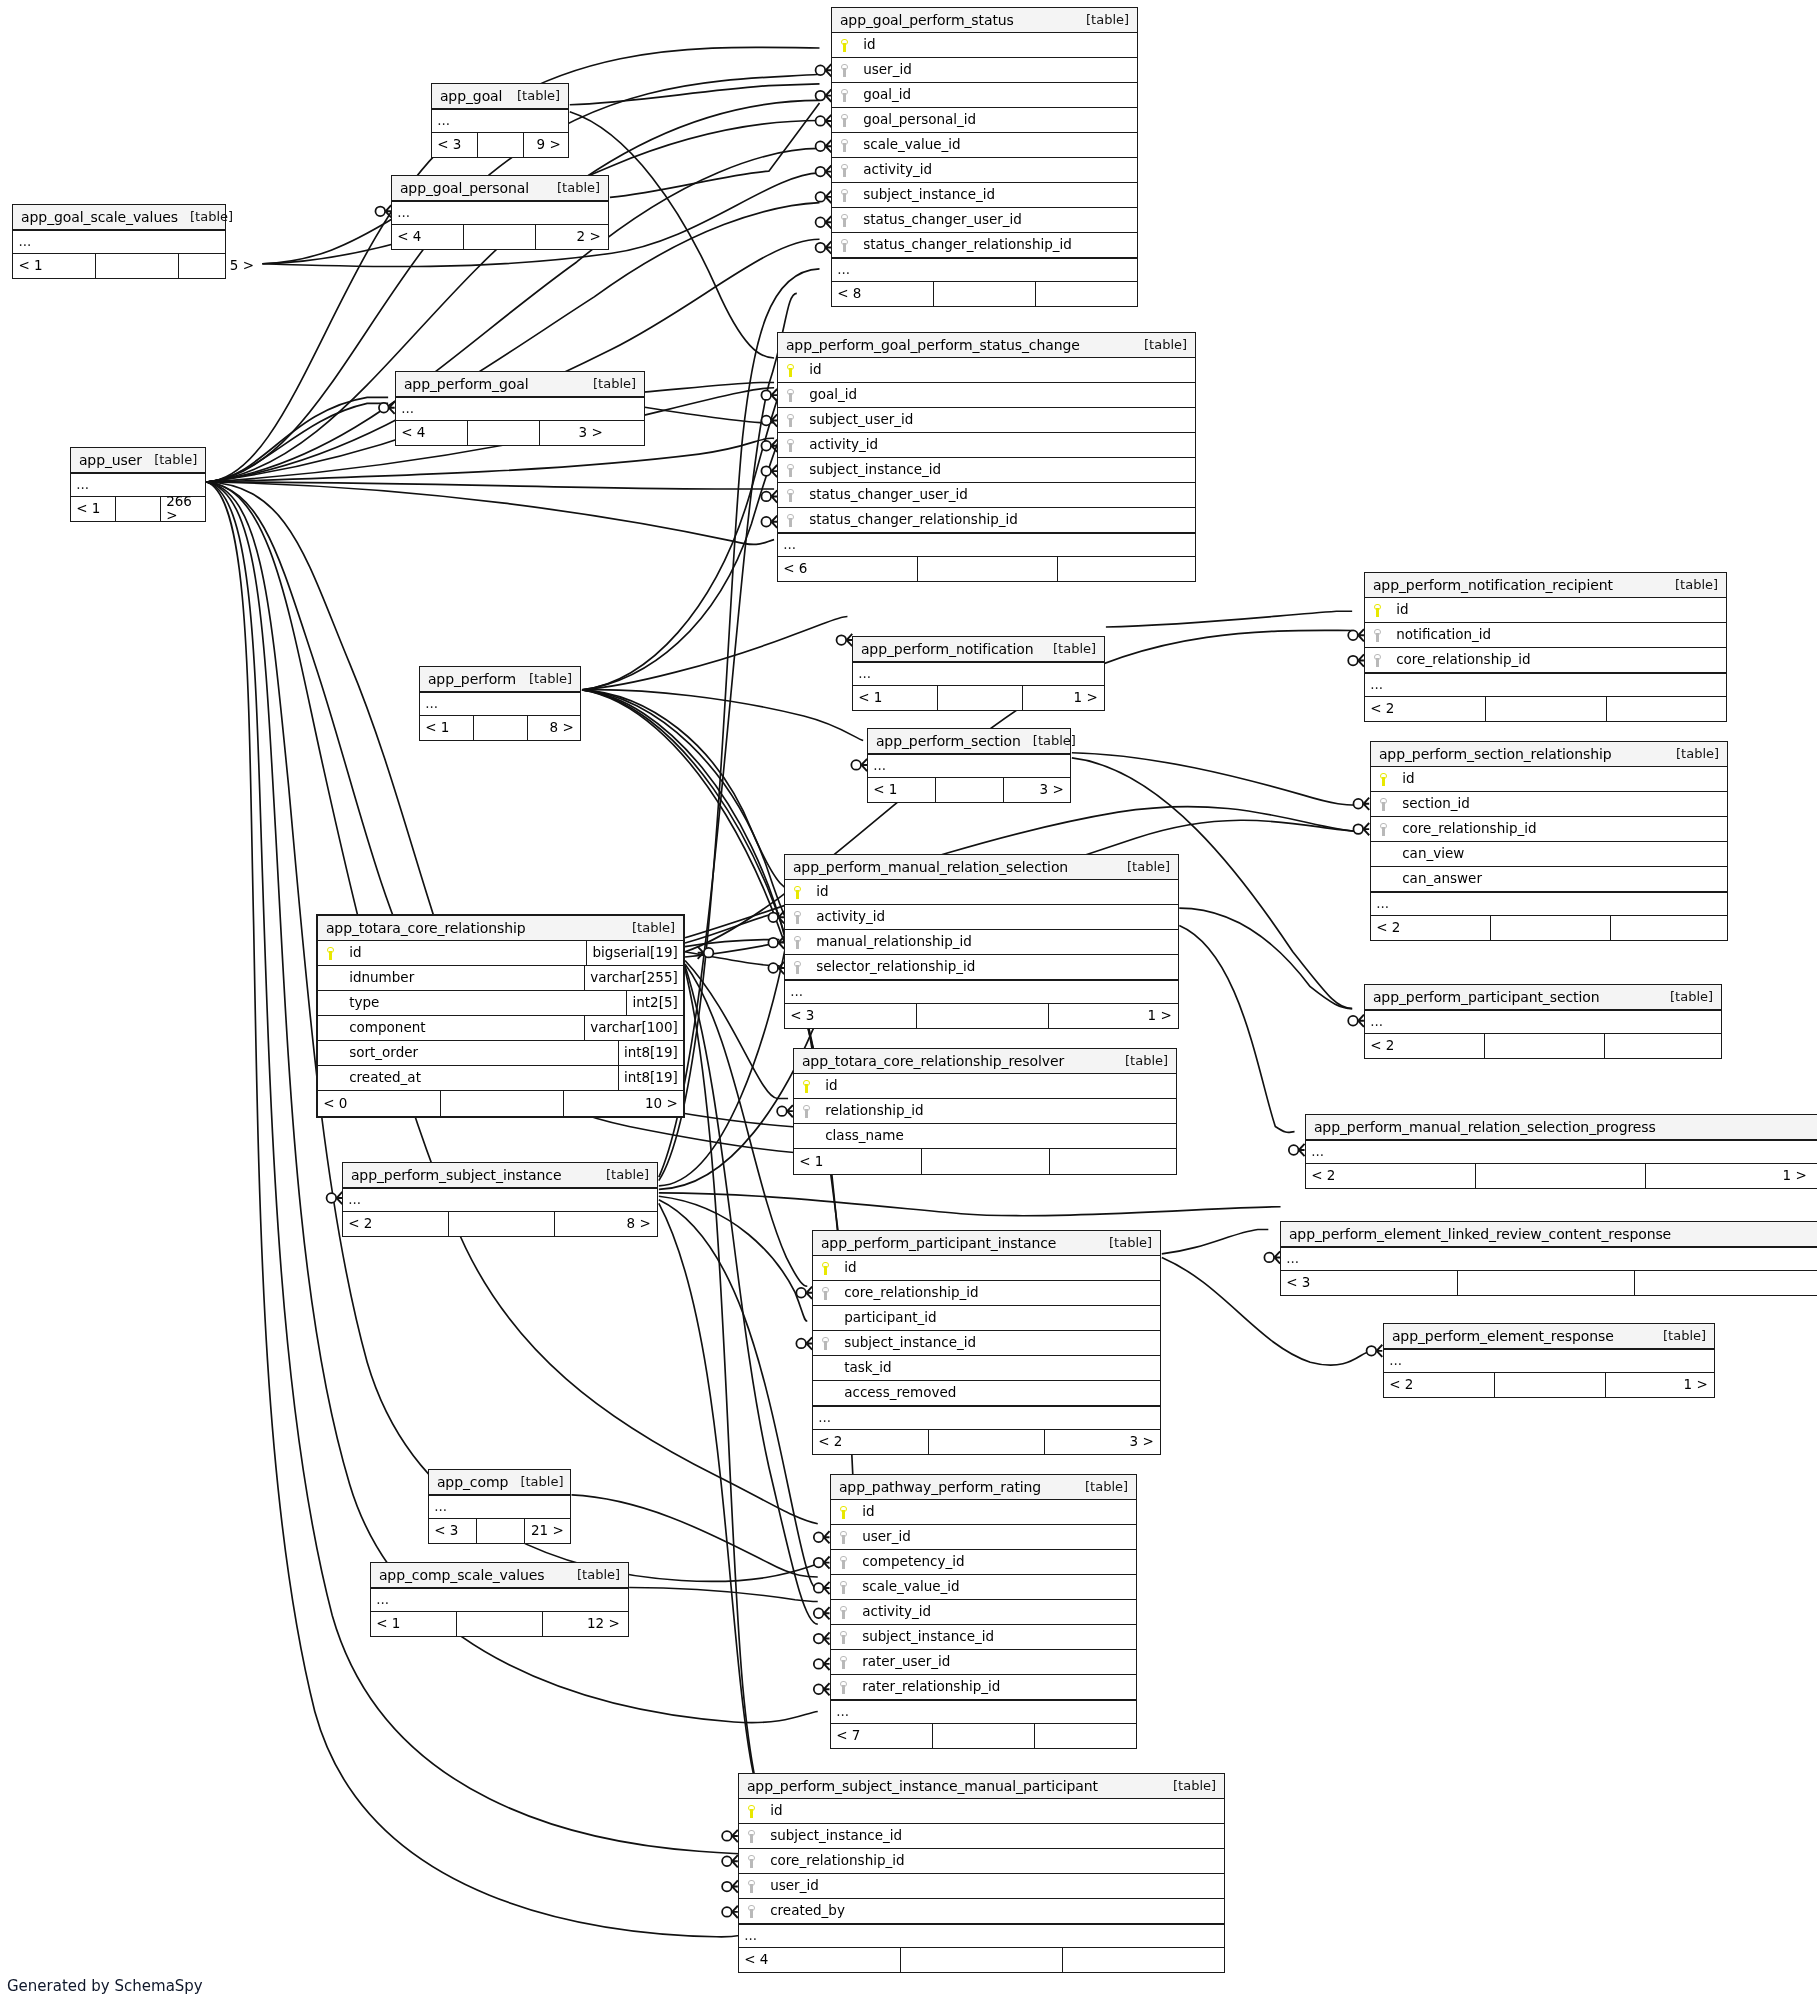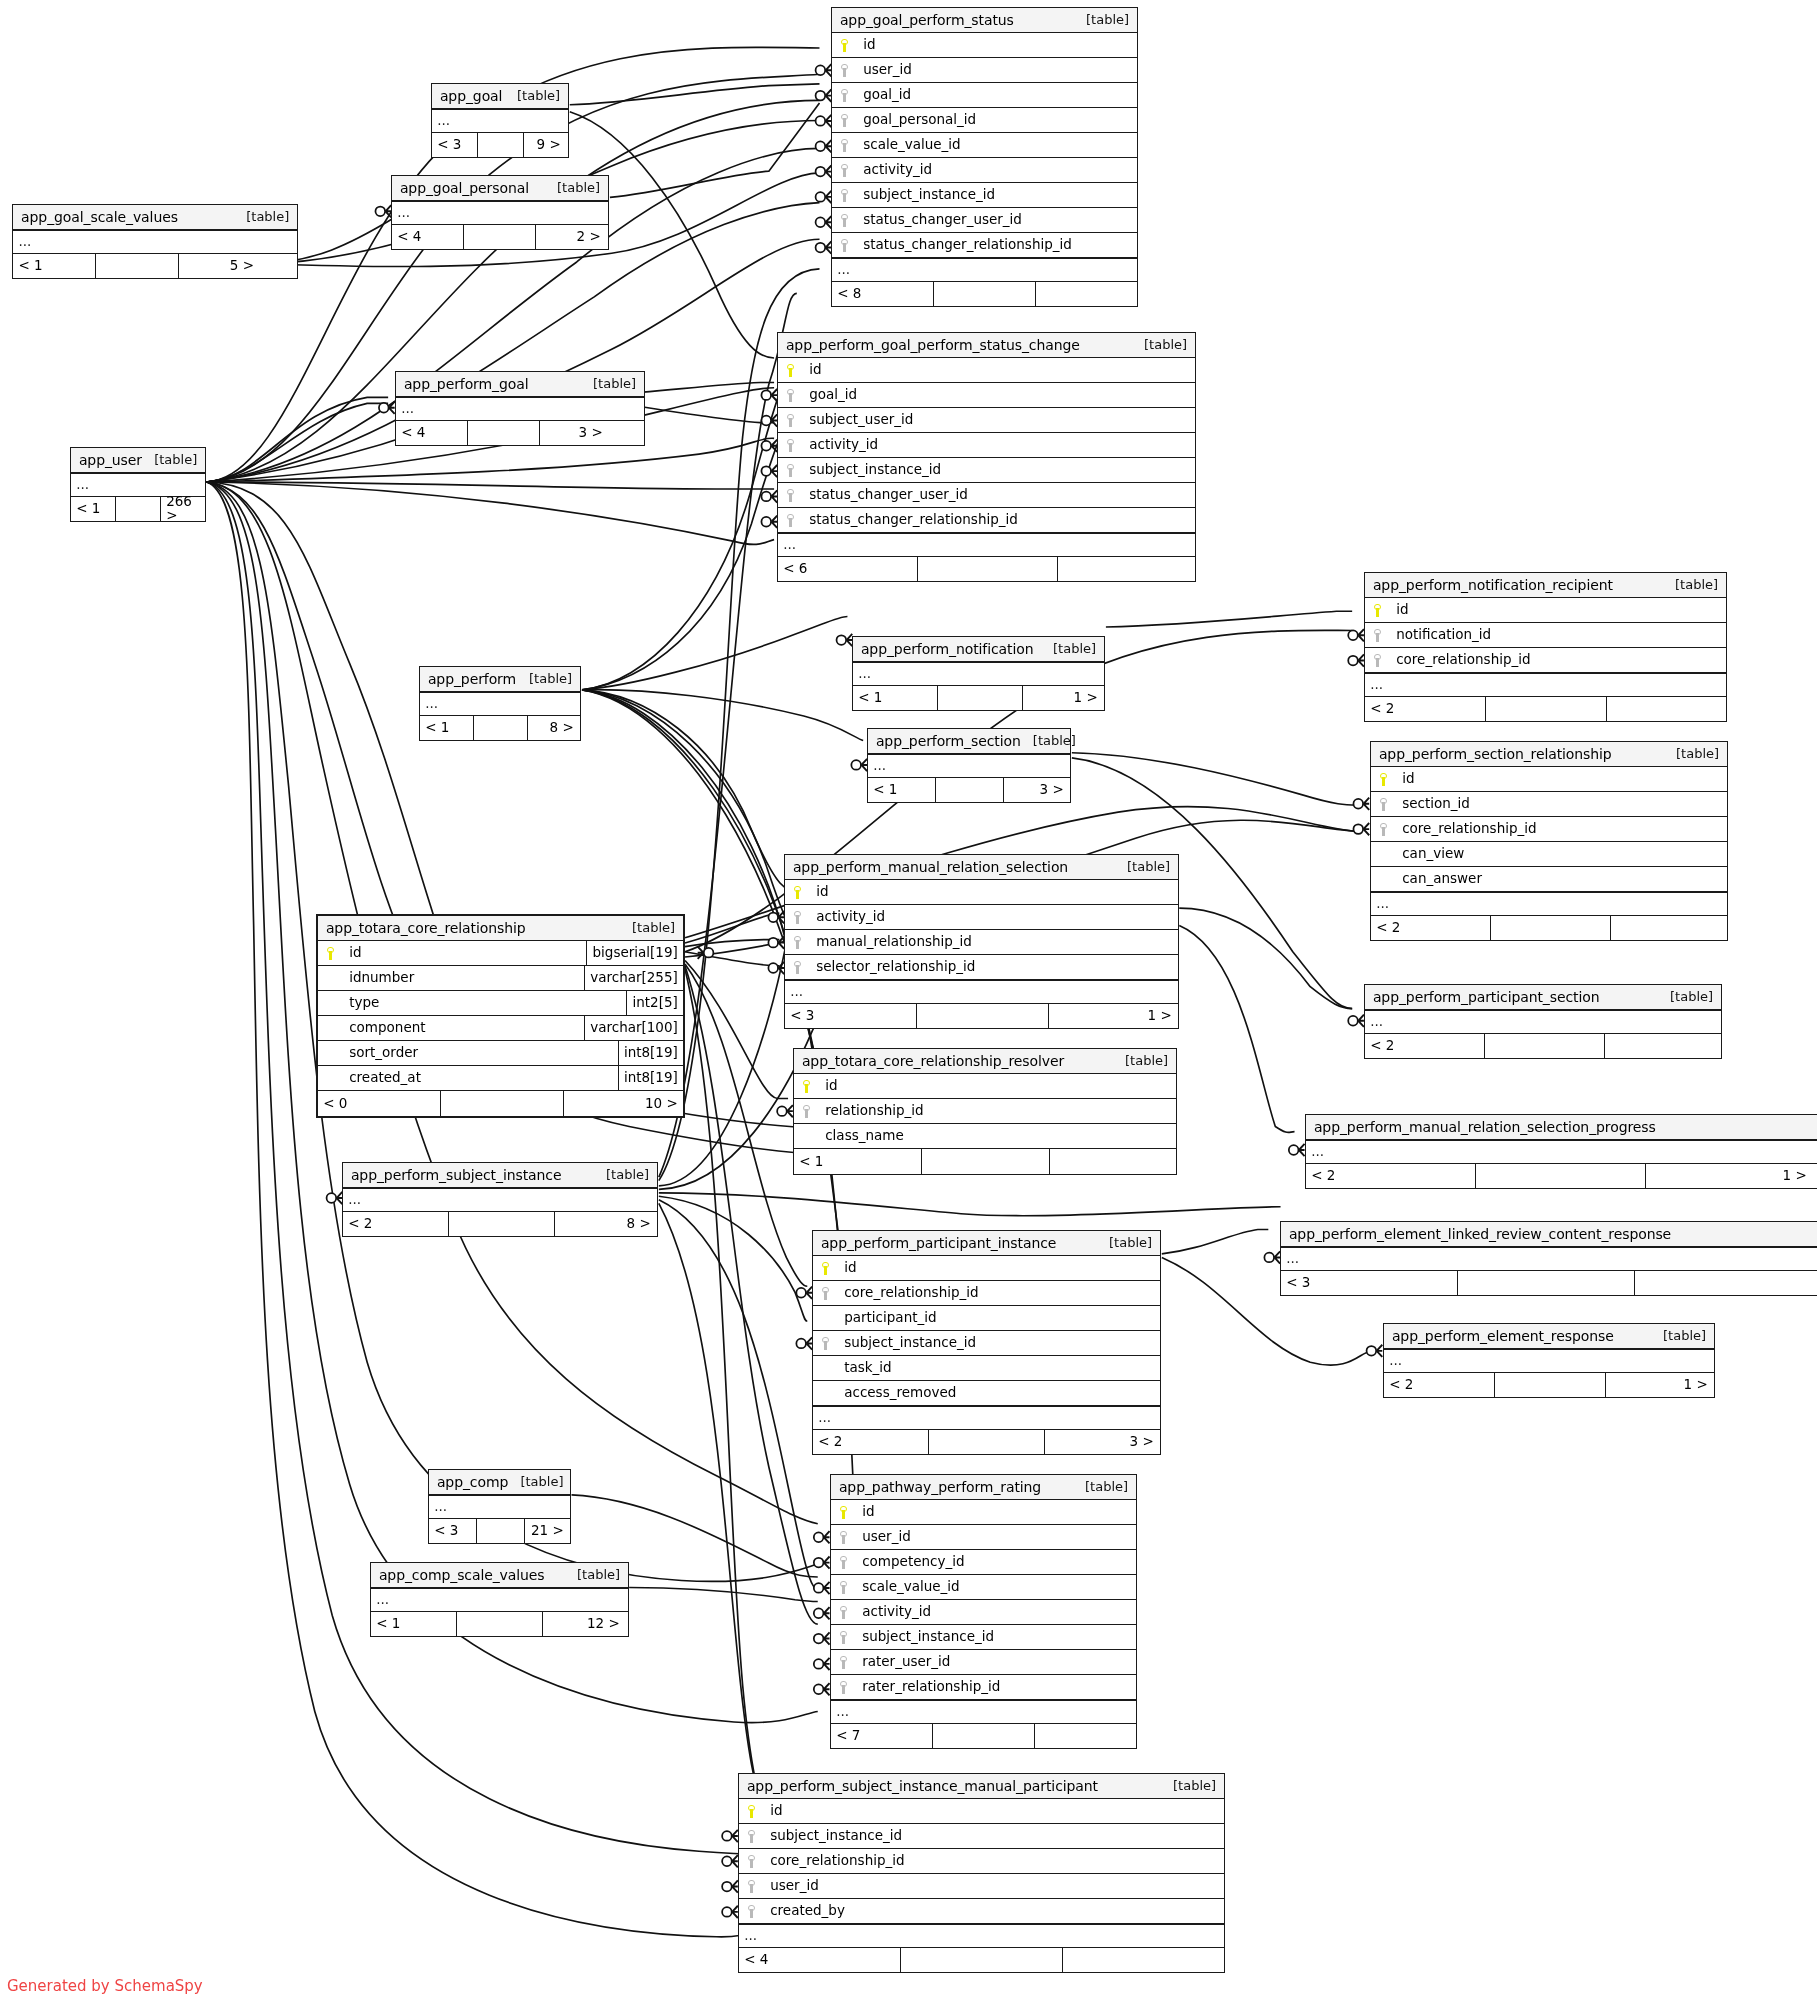--- a/index.html
+++ b/index.html
@@ -130,21 +130,21 @@
     box-sizing:border-box;
     background:transparent;
   }
   .keyico.pk{color:#e8e800;}
   .keyico.fk{color:#b9b9b9;}
   .credit{
     position:absolute;
     left:7px;
     top:1977px;
     font-size:15px;
-    color:#ef4444;
+    color:#0f172a;
     z-index:6;
   }
 </style>
 </head>
 <body>
 
 <div id="canvas">
 
   <svg id="edges" viewBox="0 0 2081 2303">
     <defs>
@@ -401,21 +401,21 @@
           <span class="tname">app_goal_personal</span>
           <span class="ttag">[table]</span>
         </div>
         <div class="dots nosep">...</div>
         <div class="foot">
           <span class="fc l" style="width: 72px; flex: 0 0 auto;">&lt; 4</span>
           <span class="fc l" style="width: 72px; flex: 0 0 auto;"></span>
           <span class="fc r" style="width: 70px; flex: 0 0 auto;">2 &gt;</span>
         </div>
       </div>
-      <div class="tbl" style="left: 12.2px; top: 204px; width: 286px; text-align: center;">
+      <div class="tbl" style="left: 12.2px; top: 204px; width: 214px; text-align: center;">
         <div class="thead">
           <span class="tname">app_goal_scale_values</span>
           <span class="ttag">[table]</span>
         </div>
         <div class="dots nosep">...</div>
         <div class="foot">
           <span class="fc l" style="width: 83px; flex: 0 0 auto;">&lt; 1</span>
           <span class="fc l" style="width: 83px; flex: 0 0 auto;"></span>
           <span class="fc r" style="width: 80px; flex: 0 0 auto;">5 &gt;</span>
         </div>

